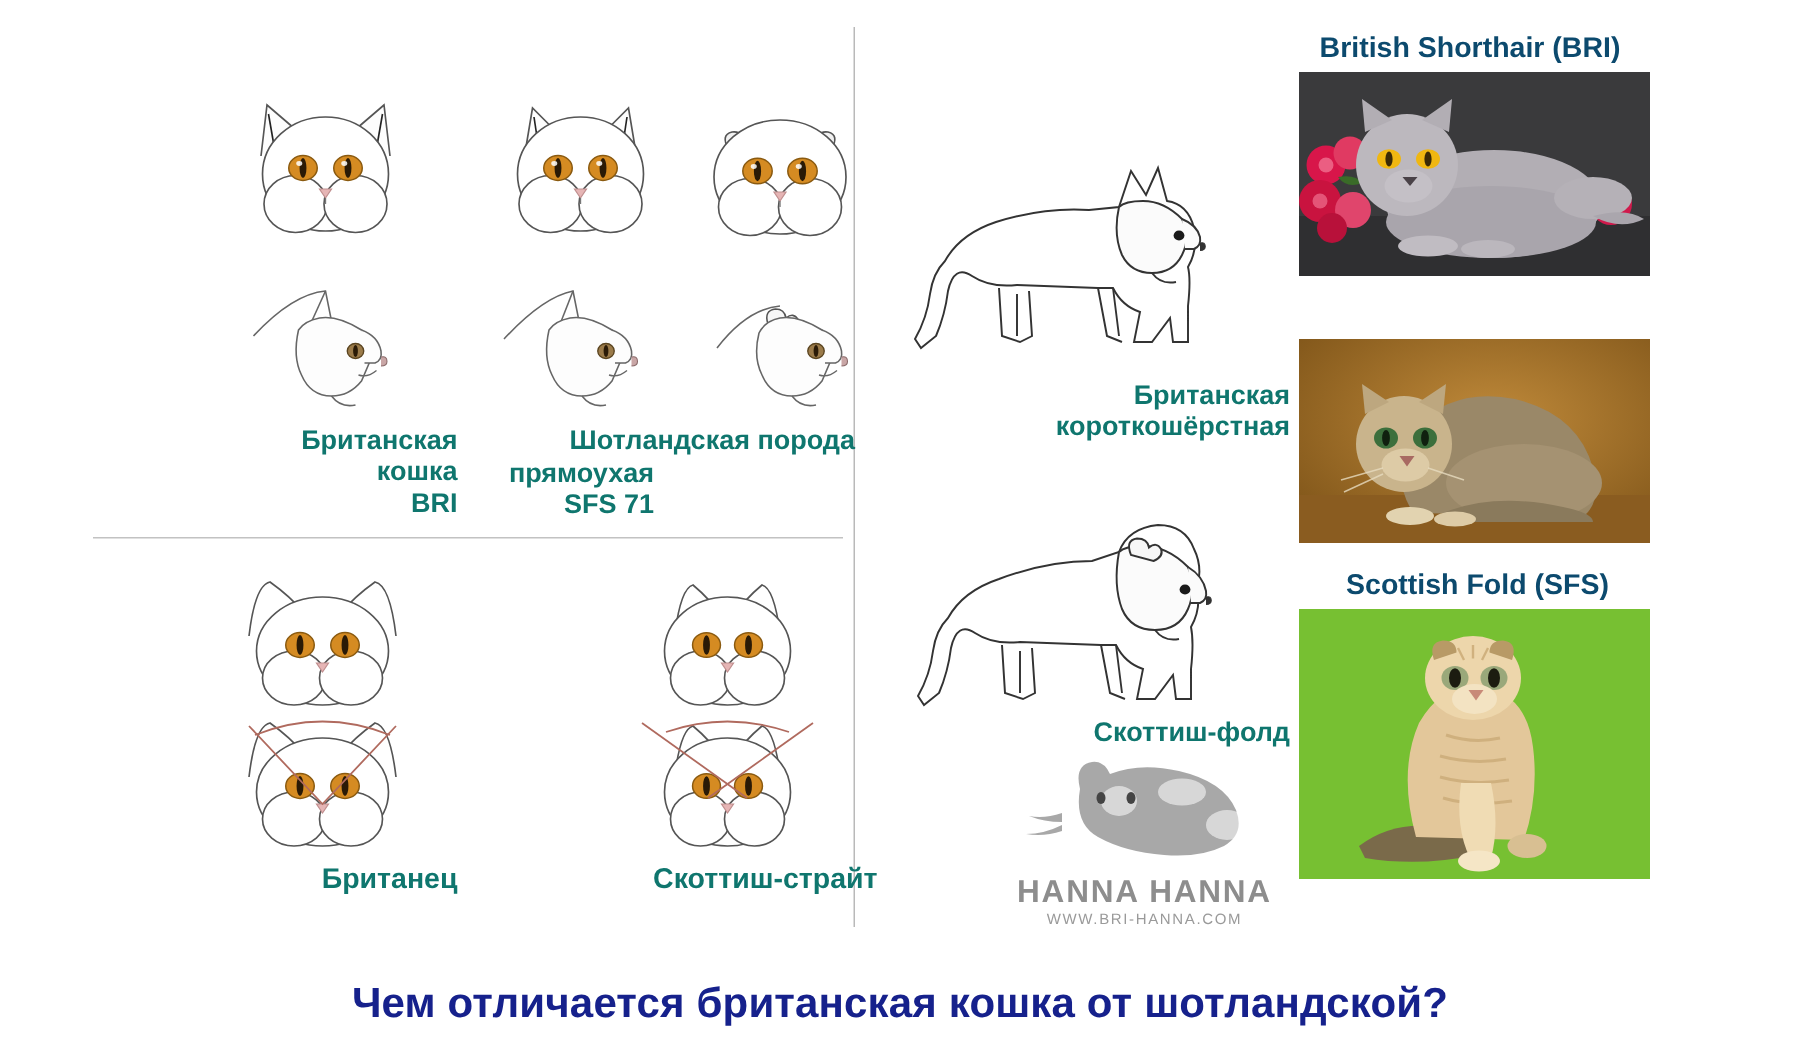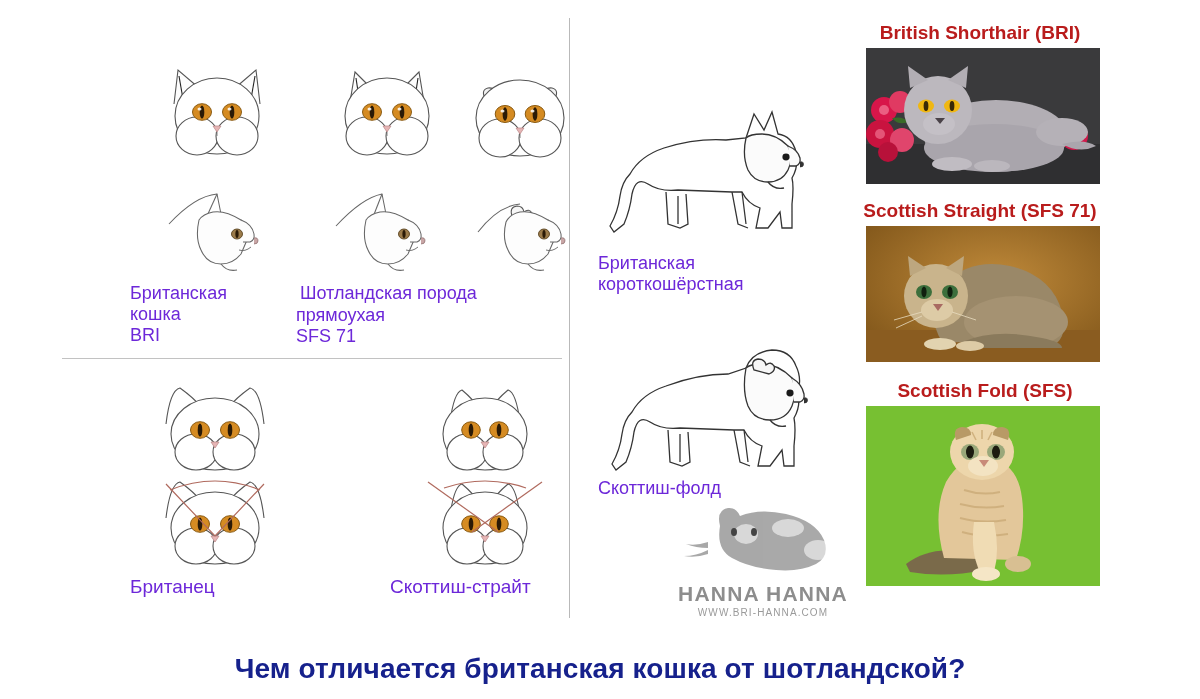--- a/index.html
+++ b/index.html
@@ -9,27 +9,27 @@
     overflow:hidden;position:relative;
   }
   .page{position:relative;width:1200px;height:699px;}
 
   
   .v-divider{position:absolute;background:#b9b9b9;width:1px;}
   .h-divider{position:absolute;background:#c2c2c2;height:1px;}
 
   
   .cap{
-    position:absolute;text-align:left;color:#6d28d9;
-    font-weight:normal;line-height:1.18;
+    position:absolute;text-align:right;color:#0f766e;
+    font-weight:bold;line-height:1.18;
   }
   .lbl-18{font-size:18px;}
   .lbl-19{font-size:19px;}
   .photo-cap{
-    position:absolute;text-align:center;color:#b91c1c;
+    position:absolute;text-align:center;color:#0c4a6e;
     font-weight:bold;font-size:19px;white-space:nowrap;
   }
 
   
   .headline{
     position:absolute;left:0;right:0;bottom:14px;text-align:center;
     color:#16218c;font-weight:bold;font-size:28px;letter-spacing:.1px;
   }
 
   
@@ -417,23 +417,20 @@
 
         <ellipse cx="73" cy="76" rx="16" ry="11" fill="#c4c0c6"></ellipse>
         <path d="M69 70 L79 70 L74 76 Z" fill="#4a4248"></path>
 
         <ellipse cx="86" cy="116" rx="20" ry="7" fill="#c0bcc2"></ellipse>
         <ellipse cx="126" cy="118" rx="18" ry="6" fill="#bbb7bd"></ellipse>
       </g>
     </svg>
   </div>
 
-  <div class="photo-cap" style="left:840px;top:200px;width:280px;">
-    <span>Scottish Straight (SFS 71)</span>
-  </div>
 
   <div class="photo" style="left:866px;top:226px;width:234px;height:136px;">
     <svg width="234" height="136" viewBox="0 0 234 136">
       <defs>
         <radialGradient id="g2" cx="55%" cy="40%" r="75%">
           <stop offset="0%" stop-color="#c08a3a"></stop>
           <stop offset="100%" stop-color="#7d5318"></stop>
         </radialGradient>
       </defs>
       <rect x="0" y="0" width="234" height="136" fill="url(#g2)"></rect>

